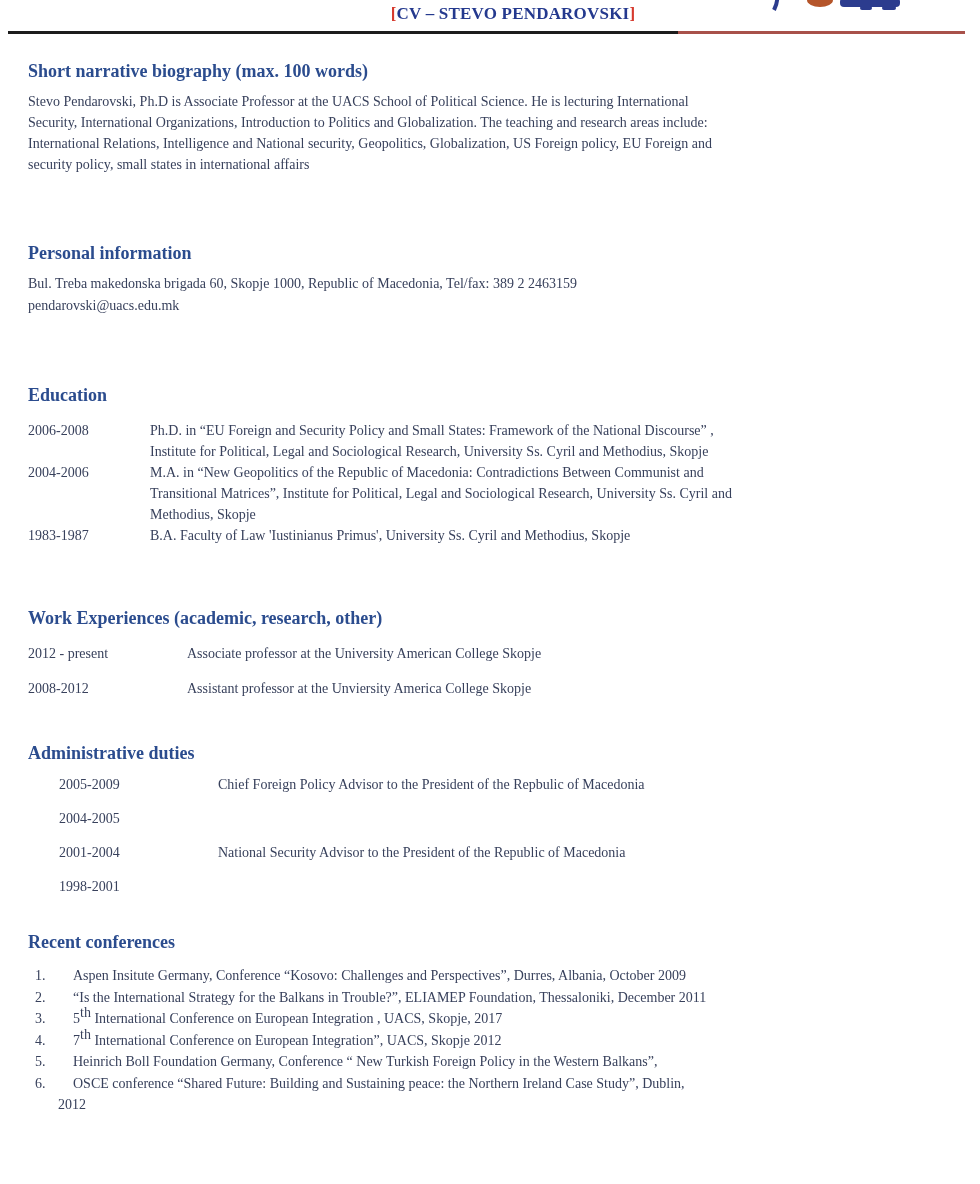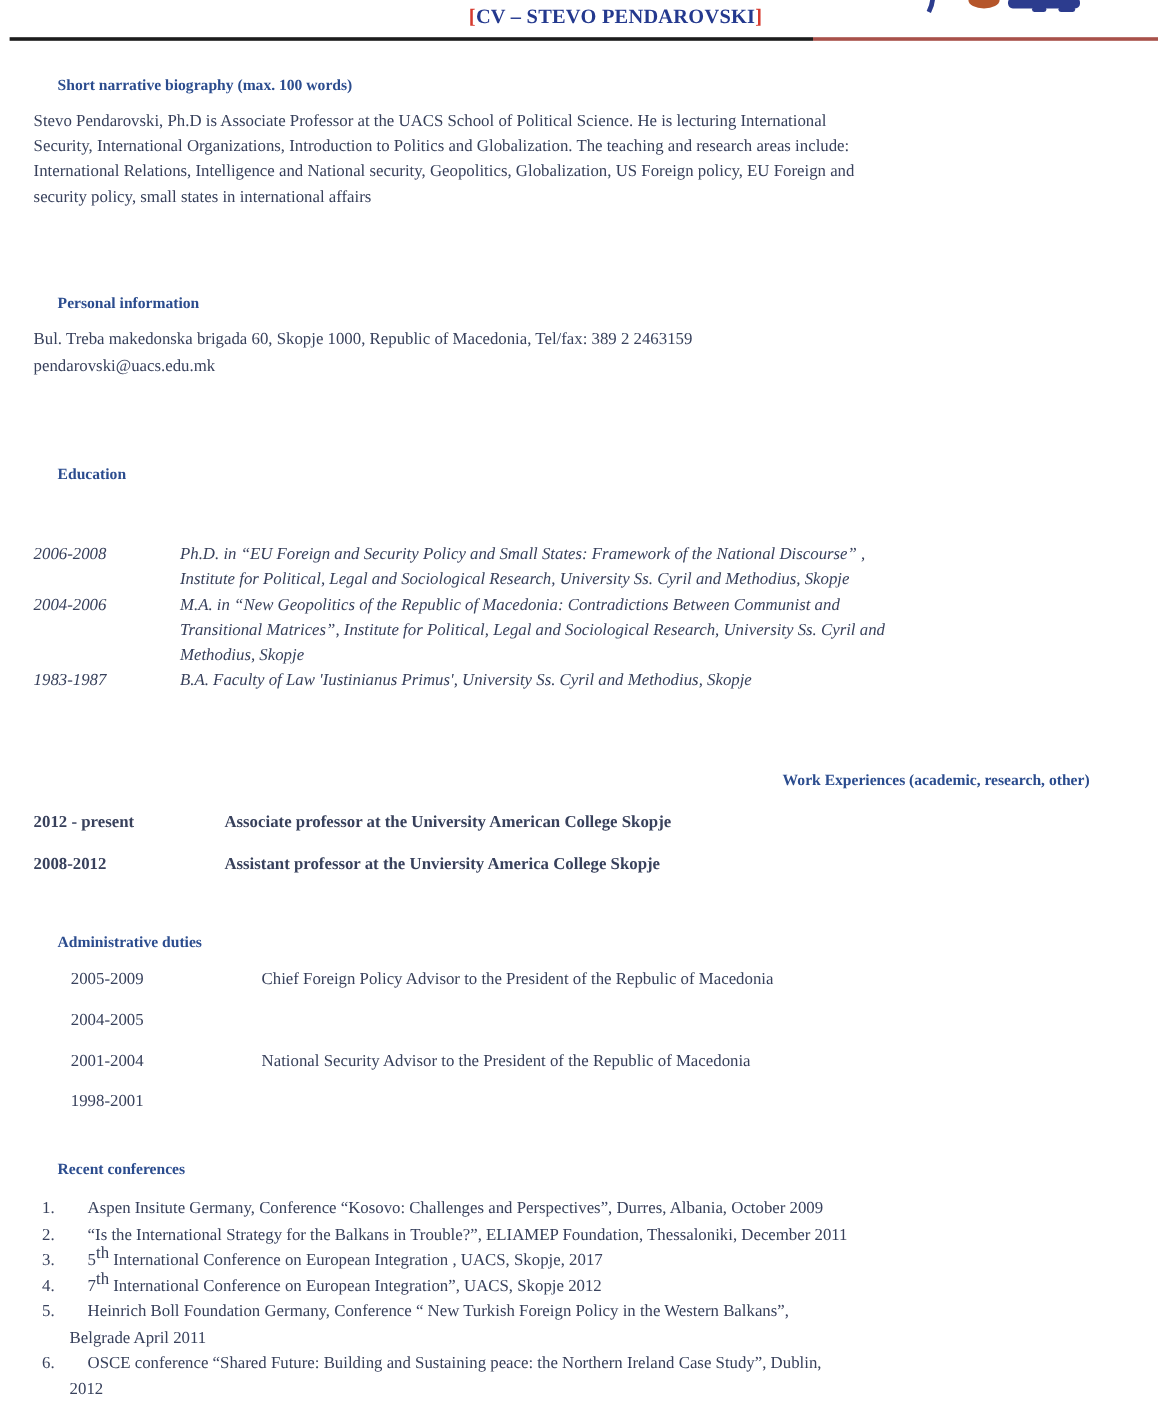--- a/index.html
+++ b/index.html
@@ -39,38 +39,38 @@
   .bracket{color:var(--bracket-red);font-weight:bold;}
   .logo{position:absolute;right:16px;top:0;filter:blur(.6px);}
   .rule{
     margin-left:8px;width:957px;height:3px;
     background:linear-gradient(to right,var(--rule-black) 0 70%,var(--rule-red) 70% 100%);
   }
   
   main{padding:0 20px 0 28px;}
   h2.section{
     color:var(--heading-blue);
-    font-size:13px;font-weight:bold;line-height:18px;margin-left:20px;
+    font-size:18px;font-weight:bold;line-height:18px;
   }
   .pre{white-space:pre-line;}
   
   #sec-bio h2{margin-top:28px;}
   .bio-text{margin-top:11px;line-height:21px;}
   
   #sec-personal h2{margin-top:69px;}
   .personal-block{margin-top:11px;line-height:22px;}
   
   #sec-edu h2{margin-top:69px;}
-  .edu-rows{margin-top:48px;line-height:21px;font-style:italic;}
+  .edu-rows{margin-top:16px;line-height:21px;}
   .edu-row{display:flex;}
   .date-col{flex:0 0 122px;width:122px;}
   .edu-desc{flex:1;}
   
-  #sec-work h2{margin-top:63px;text-align:right;}
-  .work-rows{margin-top:16px;font-weight:bold;}
+  #sec-work h2{margin-top:63px;}
+  .work-rows{margin-top:16px;}
   .work-row{display:flex;line-height:21px;margin-bottom:14px;}
   .wide-date{flex:0 0 159px;width:159px;}
   
   #sec-admin h2{margin-top:45px;}
   .admin-rows{margin-top:12px;margin-left:31px;}
   .admin-row{display:flex;line-height:21px;margin-bottom:13px;}
   
   #sec-conf h2{margin-top:36px;}
   .conf-rows{margin-top:14px;line-height:21.5px;}
   .conf-row{display:flex;}
@@ -195,21 +195,20 @@
         </div>
         <div class="conf-row">
           <span class="conf-num">4.</span>
           <div class="conf-text"><span>7</span><sup>th</sup><span> International Conference on European Integration”, UACS, Skopje 2012</span>
             <div class="conf-cont"></div>
           </div>
         </div>
         <div class="conf-row">
           <span class="conf-num">5.</span>
           <div class="conf-text"><span></span><sup></sup><span>Heinrich Boll Foundation Germany, Conference “ New Turkish Foreign Policy in the Western Balkans”,</span>
-            <div class="conf-cont">Belgrade April 2011</div>
           </div>
         </div>
         <div class="conf-row">
           <span class="conf-num">6.</span>
           <div class="conf-text"><span></span><sup></sup><span>OSCE conference “Shared Future: Building and Sustaining peace: the Northern Ireland Case Study”, Dublin,</span>
             <div class="conf-cont">2012</div>
           </div>
         </div>
       </div>
     </section>

